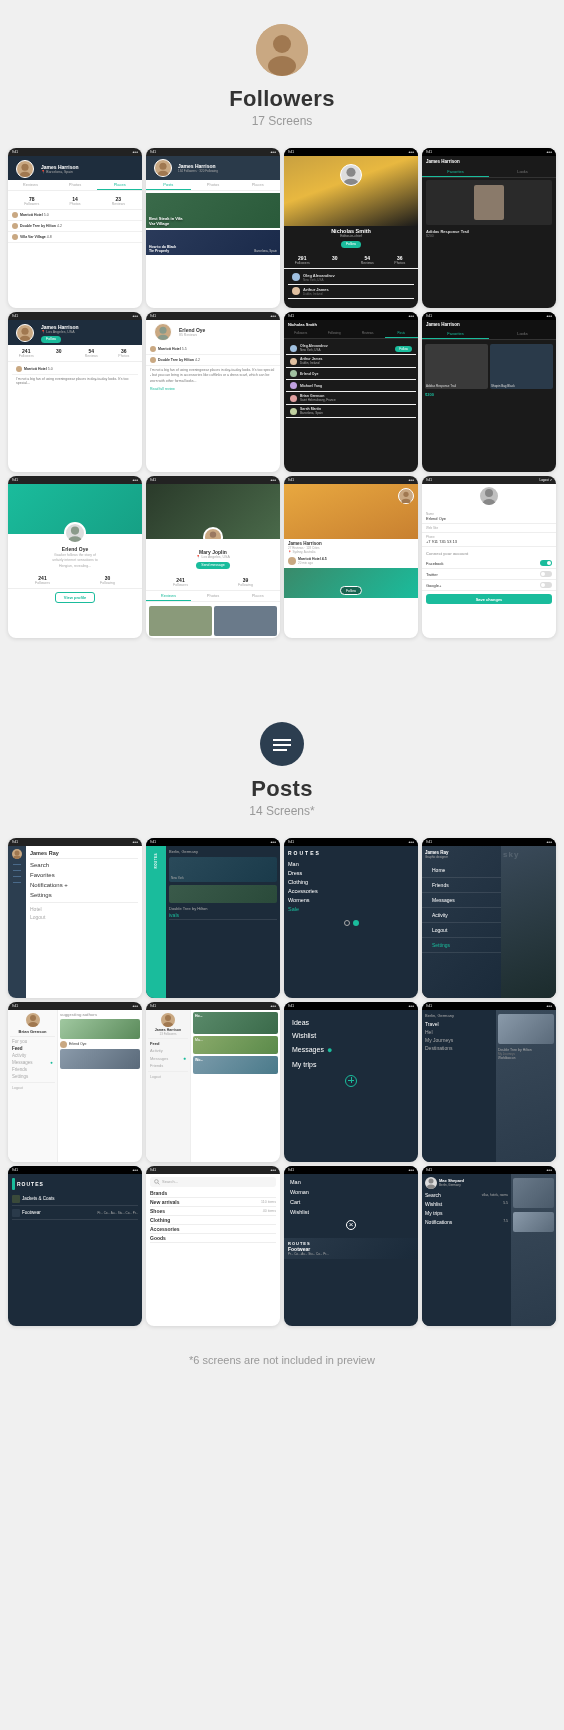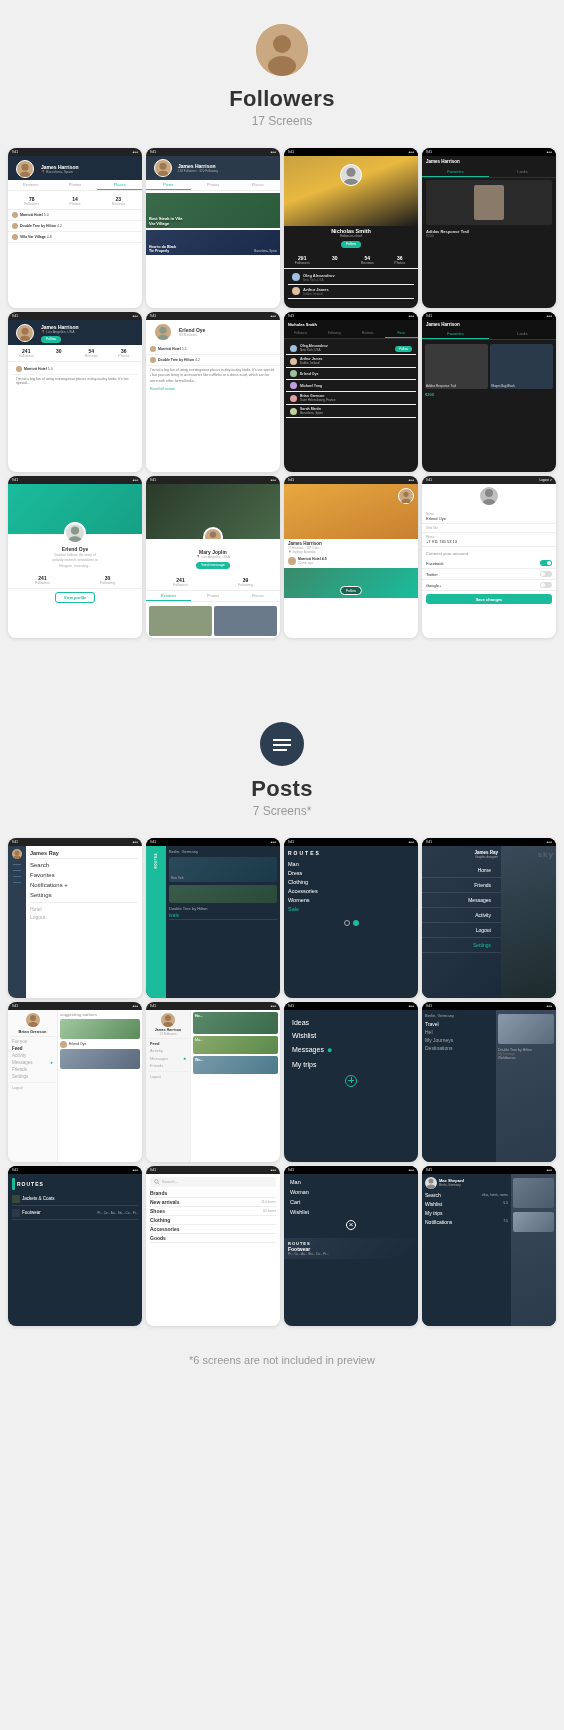--- a/index.html
+++ b/index.html
@@ -699,21 +699,21 @@
 
 <div class="section-header">
   <div class="menu-icon-container">
     <svg width="24" height="24" viewBox="0 0 24 24" fill="none">
       <rect x="3" y="7" width="18" height="2" fill="#fff"></rect>
       <rect x="3" y="12" width="18" height="2" fill="#fff"></rect>
       <rect x="3" y="17" width="14" height="2" fill="#fff"></rect>
     </svg>
   </div>
   <div class="section-title">Posts</div>
-  <div class="section-subtitle">7 Screens*</div>
+  <div class="section-subtitle">14 Screens*</div>
 </div>
 
 <div class="screens-grid">
 
   <div class="screen-card">
     <div class="status-bar">
       <span>9:41</span>
         <span>●●●</span>
     </div>
     <div style="display:flex;height:100%;">
@@ -779,21 +779,21 @@
       <div style="font-size:5.5px;color:#fff;padding:1.5px 0;">Accessories</div>
       <div style="font-size:5.5px;color:#fff;padding:1.5px 0;">Womens</div>
       <div style="font-size:5.5px;color:#1abc9c;padding:1.5px 0;">Sale</div>
     </div>
     <div style="display:flex;align-items:center;justify-content:center;gap:3px;padding:2px 0;">
       <div style="width:6px;height:6px;border-radius:50%;border:1px solid #aaa;"></div>
       <div style="width:6px;height:6px;border-radius:50%;background:#1abc9c;"></div>
     </div>
   </div>
 
-  <div class="screen-card" style="background:#1a1a1a;text-align:right;">
+  <div class="screen-card" style="background:#1a1a1a;">
     <div class="status-bar" style="background:#000;">
       <span style="color:#fff;">9:41</span>
         <span style="color:#fff;">●●●</span>
     </div>
     <div style="display:flex;height:100%;">
       <div style="flex:1;background:linear-gradient(135deg,#2a3a4a,#1a2a3a);">
         <div style="padding:4px 3px;">
           <div style="font-size:4.5px;font-weight:700;color:#fff;">James Ray</div>
           <div style="font-size:3px;color:#aaa;">Graphic designer</div>
         </div>

